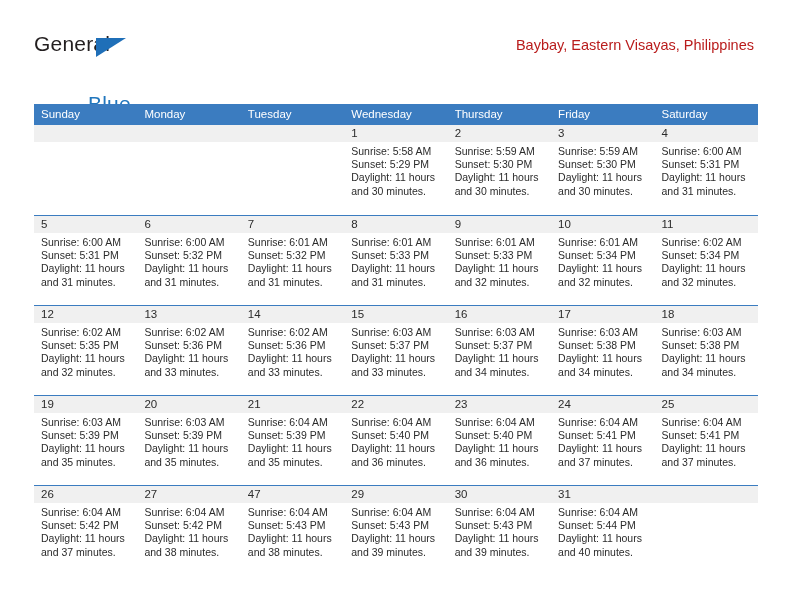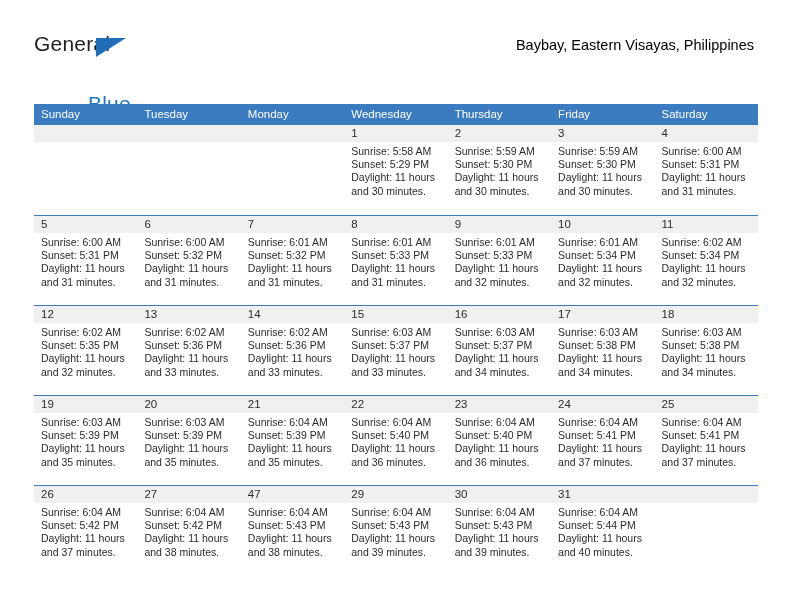--- a/index.html
+++ b/index.html
@@ -77,21 +77,21 @@
   .cal-title {
     font-size: 27px;
     color: #1a1a1a;
     line-height: 32px;
     font-family: "Liberation Sans", sans-serif;
     white-space: nowrap;
   }
   .cal-sub {
     margin-top: 8px;
     font-size: 14.5px;
-    color: #000000;
+    color: #b91c1c;
     line-height: 18px;
     white-space: nowrap;
   }
 
   
   .calendar {
     position: absolute;
     left: 34px;
     top: 104px;
     width: 724px;
@@ -173,22 +173,22 @@
     <div class="title-wrap">
       <div class="cal-sub">Baybay, Eastern Visayas, Philippines</div>
     </div>
 
   </div>
 
   <div class="calendar">
 
     <div class="dow-row">
       <div class="dow">Sunday</div>
+      <div class="dow">Monday</div>
       <div class="dow">Tuesday</div>
-      <div class="dow">Monday</div>
       <div class="dow">Wednesday</div>
       <div class="dow">Thursday</div>
       <div class="dow">Friday</div>
       <div class="dow">Saturday</div>
     </div>
 
     <div class="week first">
       <div class="cell empty">
         <div class="daybar">
             <span class="daynum"></span>

